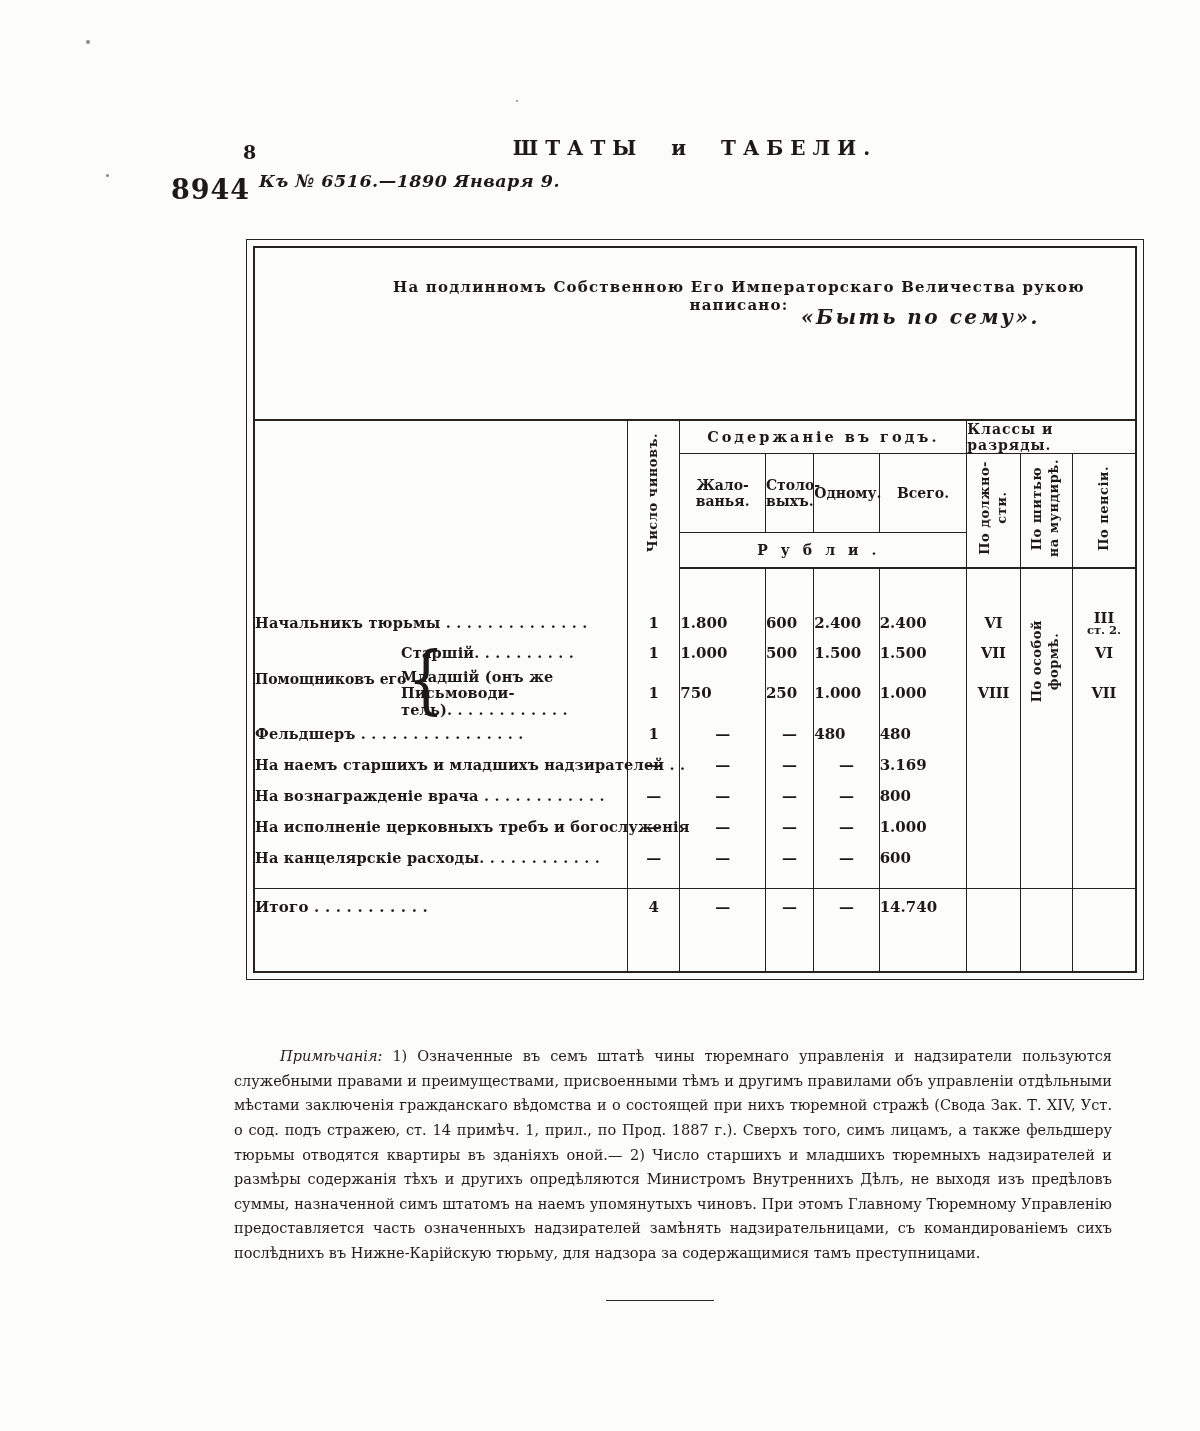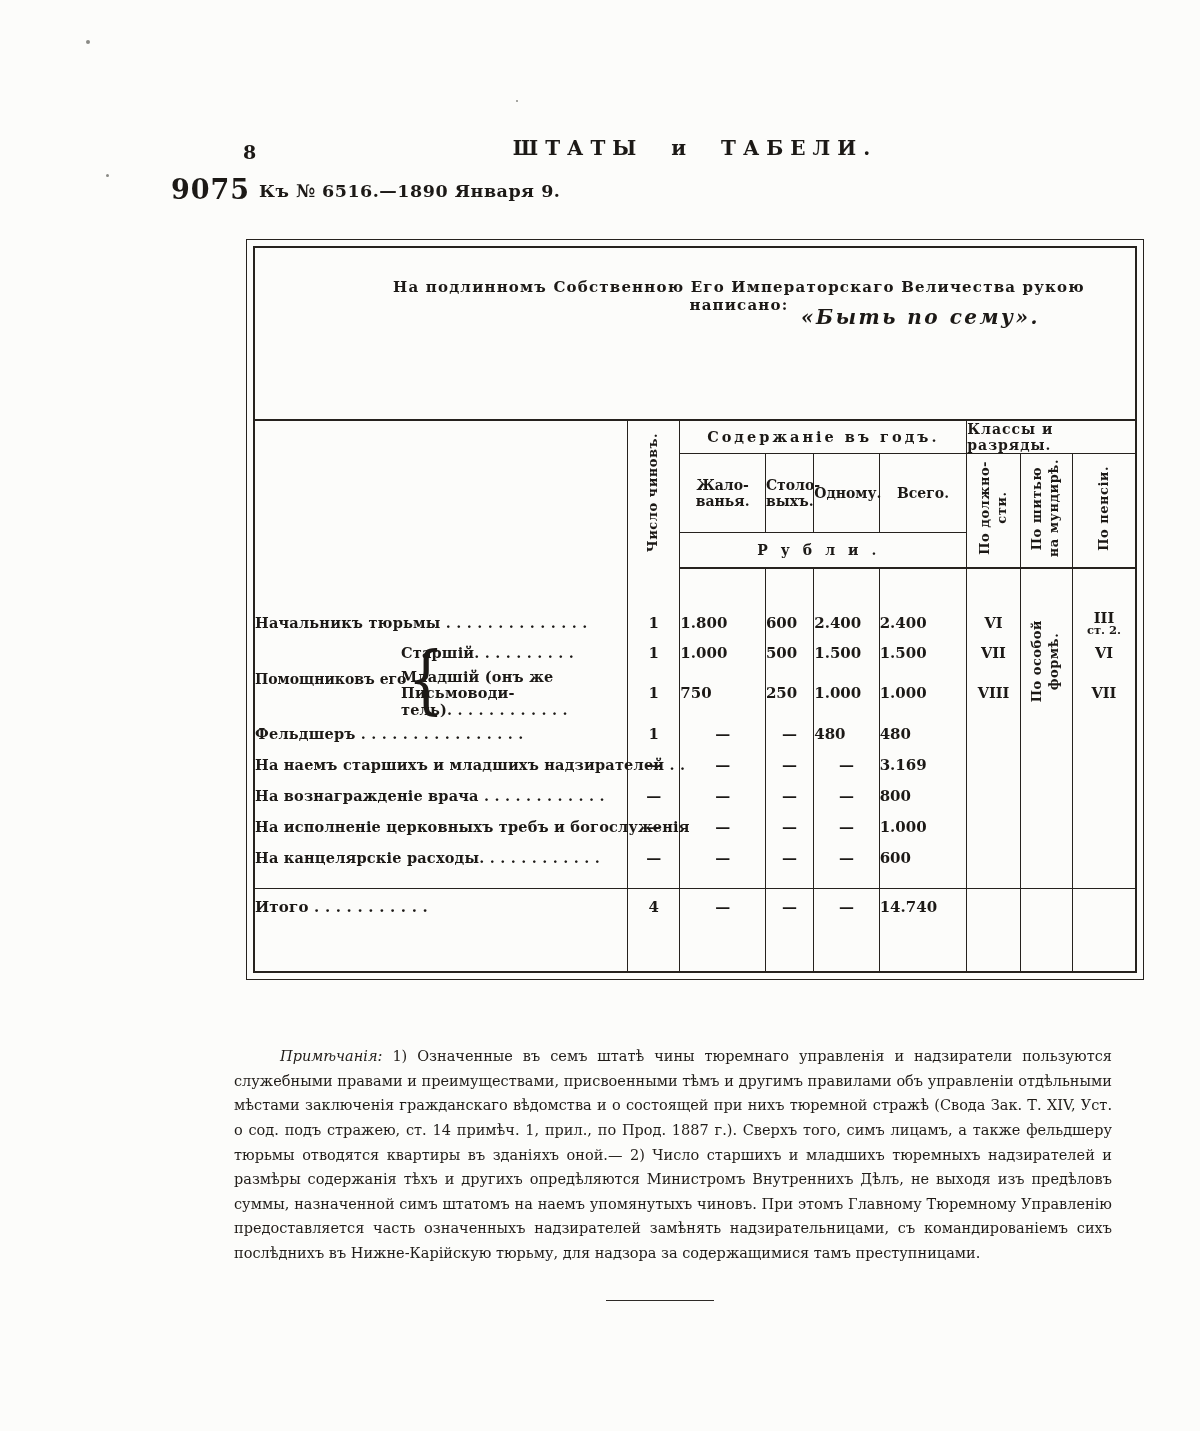--- a/index.html
+++ b/index.html
@@ -13,21 +13,21 @@
   }
 
   
   .page-number { position: absolute; left: 243px; top: 141px; font-size: 19px; font-weight: bold; }
   .running-title {
     position: absolute; left: 250px; top: 136px; width: 890px;
     text-align: center; font-size: 20px; font-weight: bold;
     letter-spacing: 7px; word-spacing: 14px;
   }
   .margin-number { position: absolute; left: 171px; top: 174px; font-size: 27px; font-weight: bold; letter-spacing: 1px; }
-  .doc-ref { position: absolute; left: 259px; top: 181px; font-size: 17.5px; font-weight: bold; letter-spacing: 0.5px; text-align: center; }
+  .doc-ref { position: absolute; left: 259px; top: 171px; font-size: 17.5px; font-style: italic; font-weight: bold; letter-spacing: 0.5px; text-align: center; }
 
   
   .framed-box {
     position: absolute; left: 246px; top: 239px; width: 898px; height: 741px;
     border: 1.5px solid #26221e; padding: 6px;
   }
   .framed-inner { width: 100%; height: 100%; border: 2.5px solid #26221e; position: relative; overflow: hidden; }
 
   .preamble {
     position: absolute; top: 30px; left: 90px; right: 2px;
@@ -104,21 +104,21 @@
 </style>
 </head>
 <body>
 
 <div class="speck s1"></div>
 <div class="speck s2"></div>
 <div class="speck s3"></div>
 
 <div class="page-number">8</div>
 <div class="running-title">ШТАТЫ и ТАБЕЛИ.</div>
-<div class="margin-number">9075</div>
+<div class="margin-number">8944</div>
 <div class="doc-ref">Къ № 6516.—1890 Января 9.</div>
 
 <div class="framed-box">
   <div class="framed-inner">
 
     <div class="preamble">На подлинномъ Собственною Его Императорскаго Величества рукою написано:</div>
     <div class="resolution">«Быть по сему».</div>
 
     <table class="staff">
       <colgroup>

